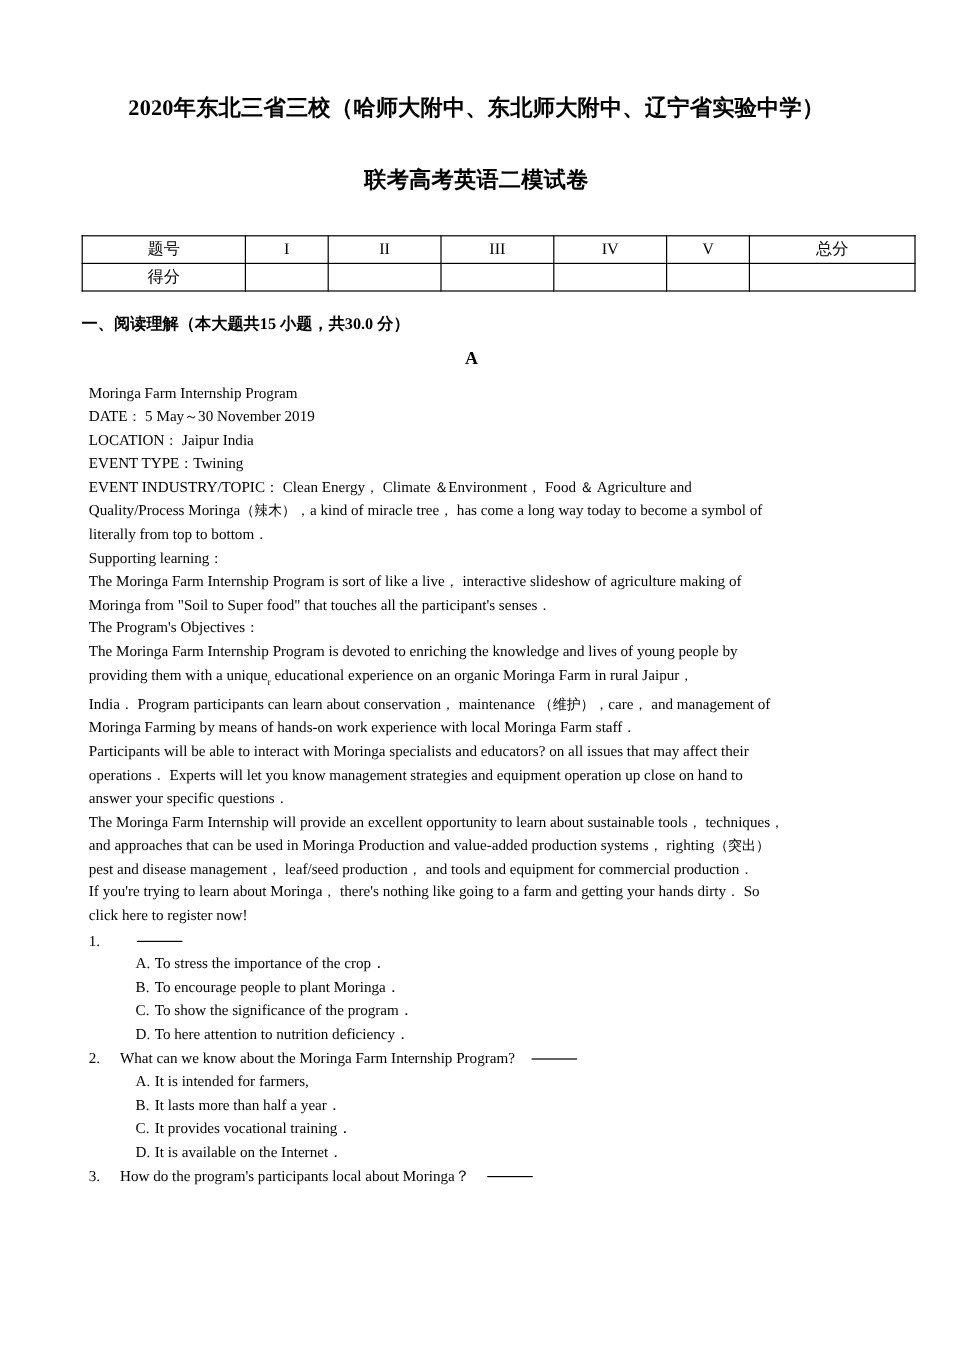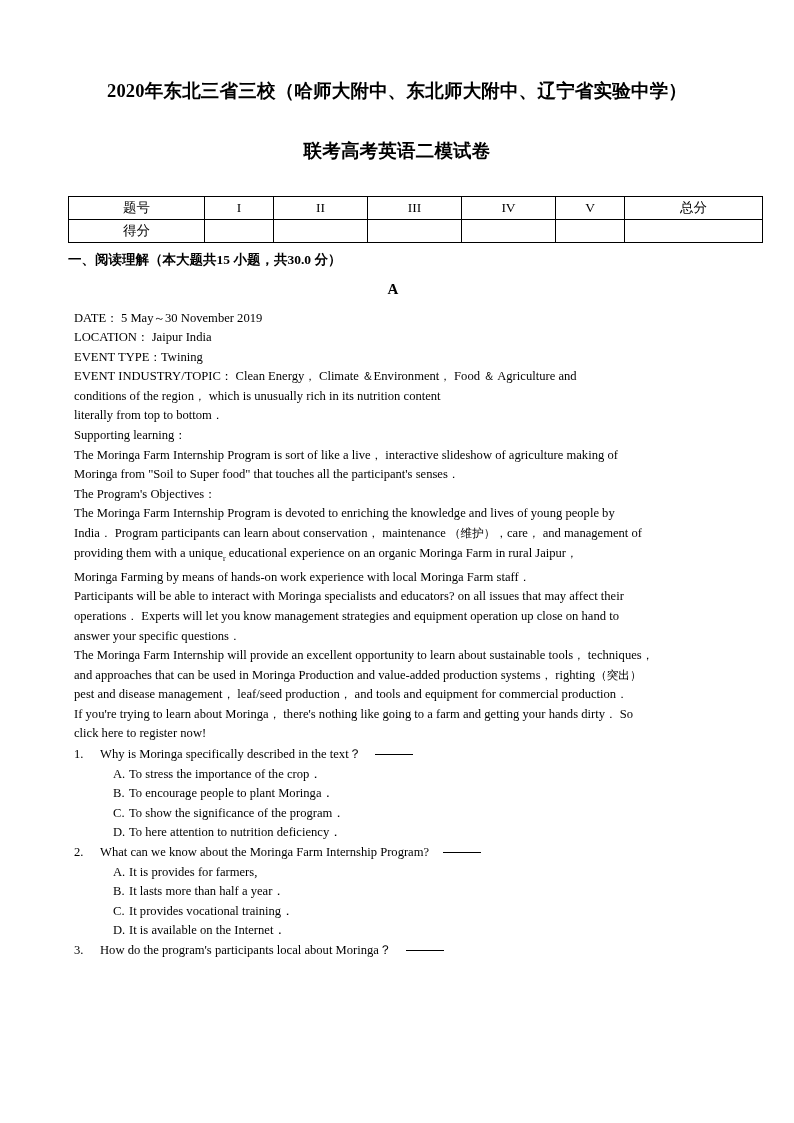--- a/index.html
+++ b/index.html
@@ -58,21 +58,21 @@
     font-family: "Liberation Serif", "DejaVu Serif", serif;
     padding: 1px 0;
   }
   .col-label { width: 135px; }
   .col-rn    { width: 68px; }
   .col-rn-w  { width: 93px; }
   .col-total { width: 137px; }
 
   
   .section-heading {
-    margin-top: 8px;
+    margin-top: 18px;
     padding-left: 68px;
     font-size: 13.5px;
     font-weight: bold;
   }
 
   
   .passage-letter {
     text-align: center;
     font-weight: bold;
     font-size: 15px;
@@ -169,63 +169,63 @@
         </tr>
       </tbody>
     </table>
   </div>
 
   <div class="section-heading">一、阅读理解（本大题共15 小题，共30.0 分）</div>
 
   <div class="passage-letter">A</div>
 
   <div class="passage">
+      <div class="ln">Moringa Farm Internship Program</div>
       <div class="ln">DATE<span class="cjk">：</span>  5 May<span class="cjk">～</span>30 November 2019</div>
       <div class="ln">LOCATION<span class="cjk">：</span>  Jaipur India</div>
       <div class="ln">EVENT TYPE<span class="cjk">：</span>Twining</div>
       <div class="ln">EVENT INDUSTRY/TOPIC<span class="cjk">：</span>  Clean Energy<span class="cjk">，</span>  Climate <span class="cjk">＆</span>Environment<span class="cjk">，</span>  Food <span class="cjk">＆</span> Agriculture and</div>
-      <div class="ln">conditions of the region<span class="cjk">，</span>  which is unusually rich in its nutrition content</div>
+      <div class="ln">Quality/Process Moringa<span class="cjk">（辣木），</span>a kind of miracle tree<span class="cjk">，</span>  has come a long way today to become a symbol of</div>
       <div class="ln">literally  from top to bottom<span class="cjk">．</span></div>
       <div class="ln">Supporting learning<span class="cjk">：</span></div>
       <div class="ln">The Moringa Farm Internship Program is sort of like a live<span class="cjk">，</span>  interactive slideshow of agriculture making of</div>
       <div class="ln">Moringa from "Soil to Super food" that touches all the participant's senses<span class="cjk">．</span></div>
       <div class="ln">The Program's Objectives<span class="cjk">：</span></div>
       <div class="ln">The Moringa Farm Internship Program is devoted to enriching the knowledge and lives of young people by</div>
+      <div class="ln">providing them with a unique<span class="sub-r">r</span> educational experience on an organic Moringa Farm in rural Jaipur<span class="cjk">，</span></div>
       <div class="ln">India<span class="cjk">．</span>  Program participants can learn about conservation<span class="cjk">，</span>  maintenance <span class="cjk">（维护），</span>care<span class="cjk">，</span>  and management of</div>
-      <div class="ln">providing them with a unique<span class="sub-r">r</span> educational experience on an organic Moringa Farm in rural Jaipur<span class="cjk">，</span></div>
       <div class="ln">Moringa Farming by means of hands-on work experience with local Moringa Farm staff<span class="cjk">．</span></div>
       <div class="ln">Participants will be able to interact with Moringa specialists and educators?  on all issues that may affect their</div>
       <div class="ln">operations<span class="cjk">．</span>  Experts will let you know management strategies and equipment operation up close on hand to</div>
       <div class="ln">answer your specific questions<span class="cjk">．</span></div>
       <div class="ln">The Moringa Farm Internship will provide an excellent opportunity to learn about sustainable tools<span class="cjk">，</span>  techniques<span class="cjk">，</span></div>
       <div class="ln">and approaches that can be used in Moringa Production and value-added production systems<span class="cjk">，</span>  righting<span class="cjk">（突出）</span></div>
       <div class="ln">pest and disease management<span class="cjk">，</span>  leaf/seed production<span class="cjk">，</span>  and tools and equipment for commercial production<span class="cjk">．</span></div>
       <div class="ln">If you're trying to learn about Moringa<span class="cjk">，</span>  there's nothing like going to a farm and getting your hands dirty<span class="cjk">．</span>  So</div>
       <div class="ln">click here to register now!</div>
     </div>
 
   <div class="questions">
       <div class="q-item">
         <div class="q-stem">
           <span class="q-num">1.</span>
-          <span class="q-text">Why is Moringa specifically described in the text？</span>
           <span class="q-blank"></span>
         </div>
         <div class="q-option"><span class="opt-letter">A.</span><span>To stress the importance of the crop．</span></div>
         <div class="q-option"><span class="opt-letter">B.</span><span>To encourage people to plant Moringa．</span></div>
         <div class="q-option"><span class="opt-letter">C.</span><span>To show the significance of the program．</span></div>
         <div class="q-option"><span class="opt-letter">D.</span><span>To here attention to nutrition deficiency．</span></div>
       </div>
       <div class="q-item">
         <div class="q-stem">
           <span class="q-num">2.</span>
           <span class="q-text">What can we know about the Moringa Farm Internship Program?</span>
           <span class="q-blank"></span>
         </div>
-        <div class="q-option"><span class="opt-letter">A.</span><span>It is provides for farmers,</span></div>
+        <div class="q-option"><span class="opt-letter">A.</span><span>It is intended for farmers,</span></div>
         <div class="q-option"><span class="opt-letter">B.</span><span>It lasts more than half a year．</span></div>
         <div class="q-option"><span class="opt-letter">C.</span><span>It provides vocational training．</span></div>
         <div class="q-option"><span class="opt-letter">D.</span><span>It is available on the Internet．</span></div>
       </div>
       <div class="q-item">
         <div class="q-stem">
           <span class="q-num">3.</span>
           <span class="q-text">How do the program's participants local about Moringa？</span>
           <span class="q-blank"></span>
         </div>

